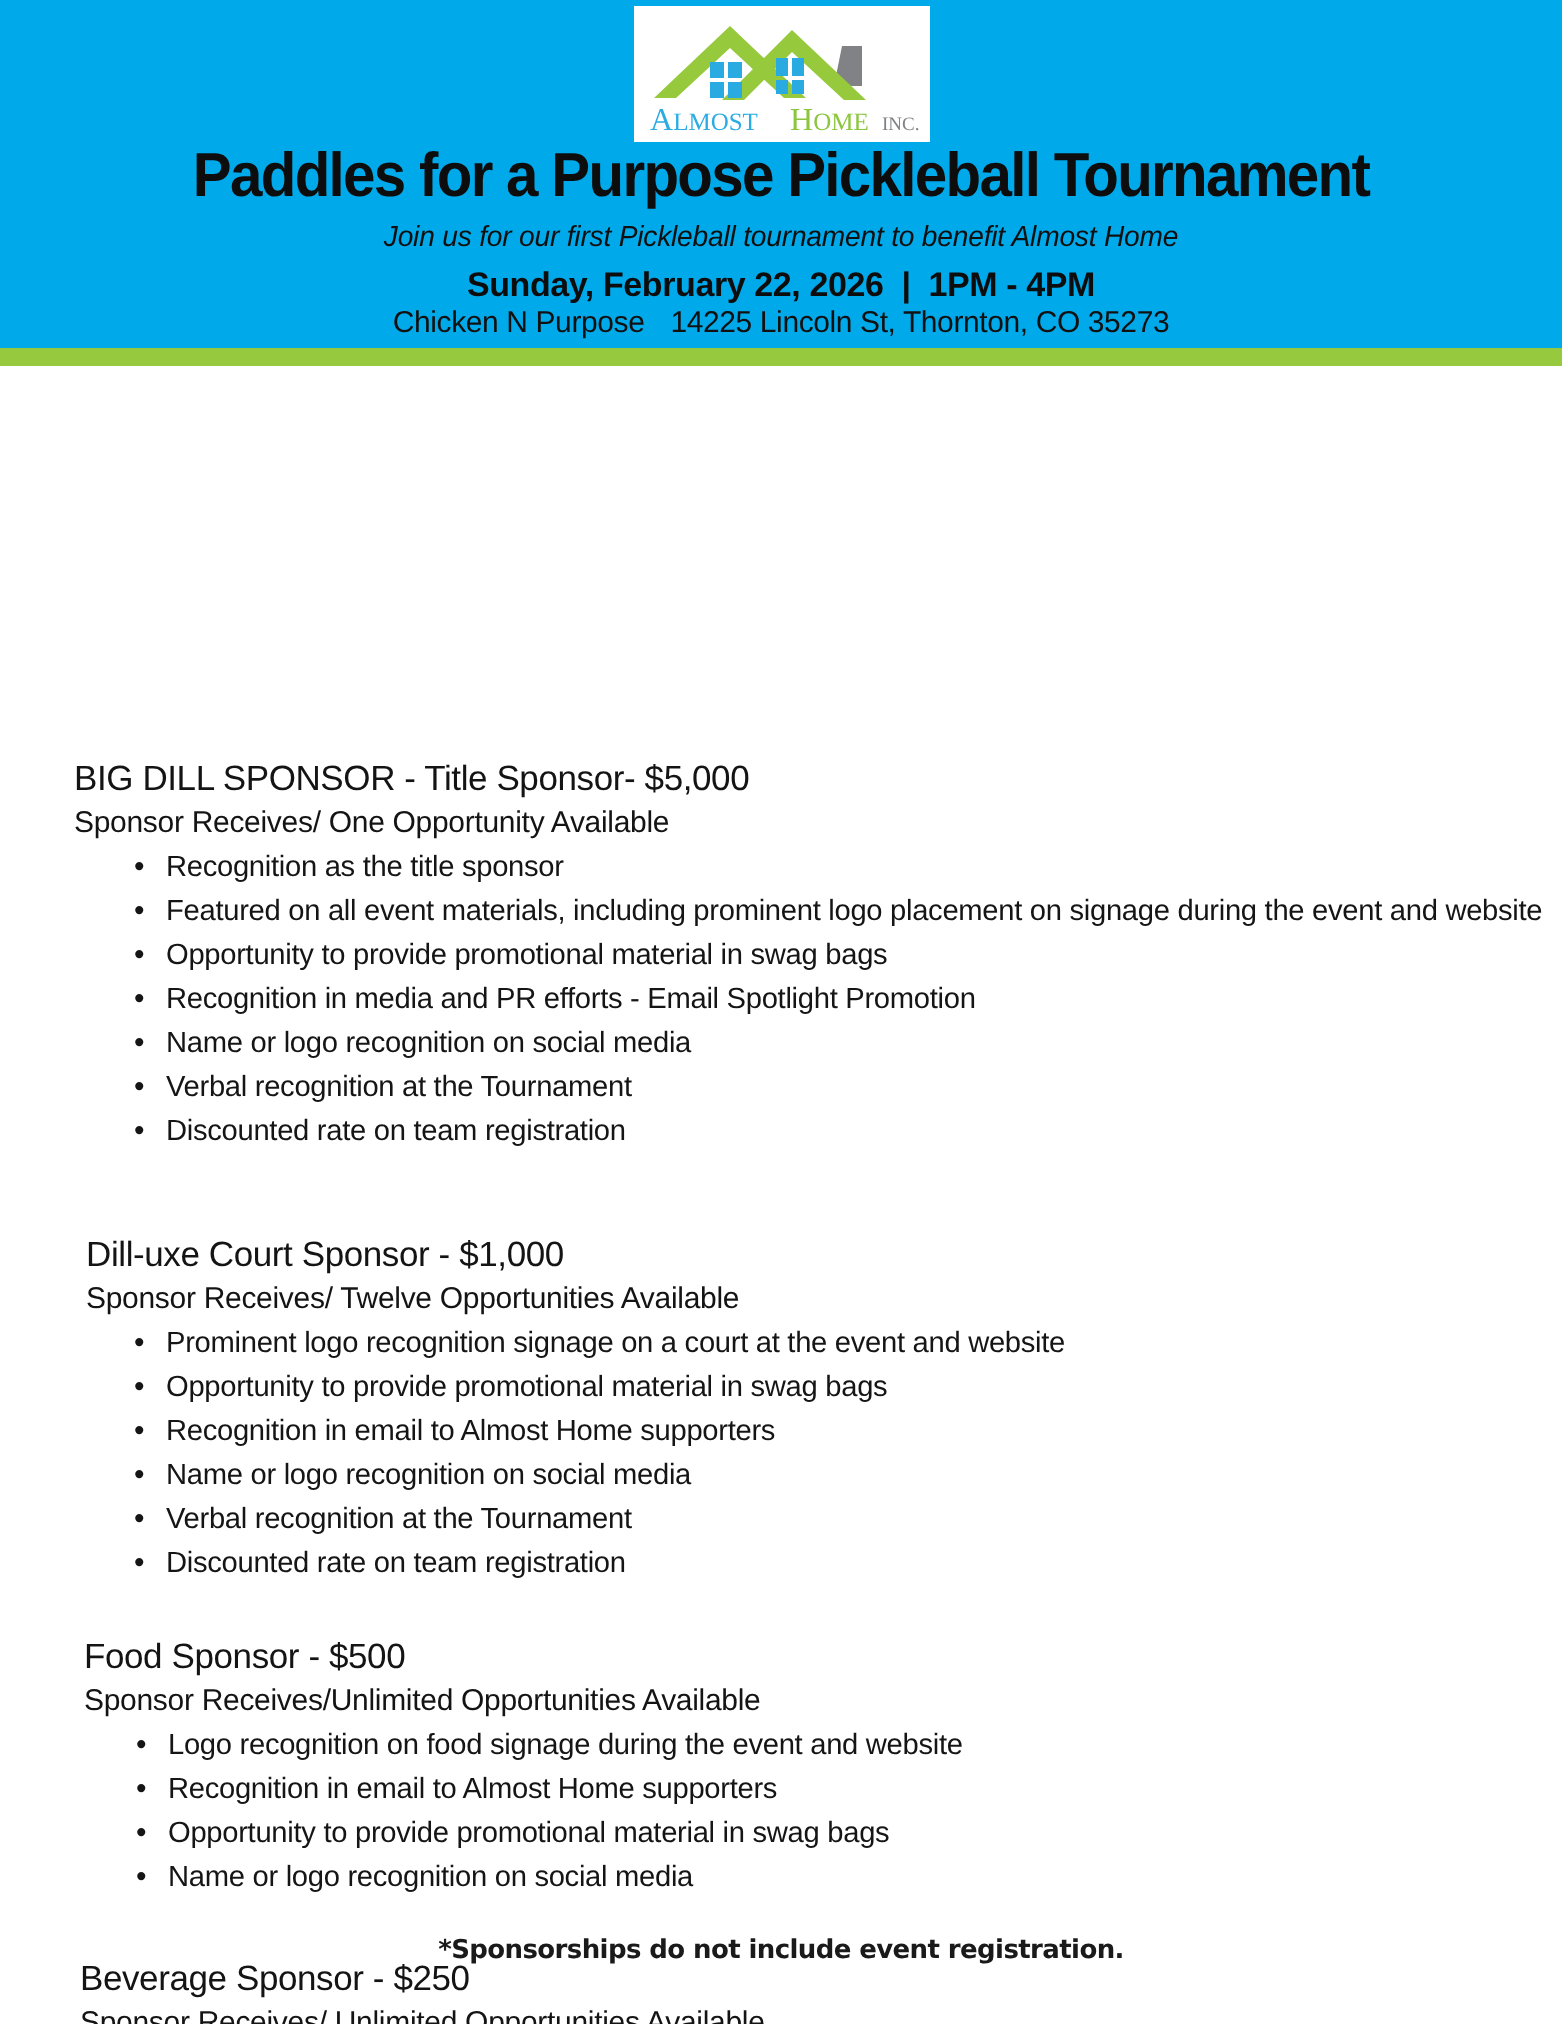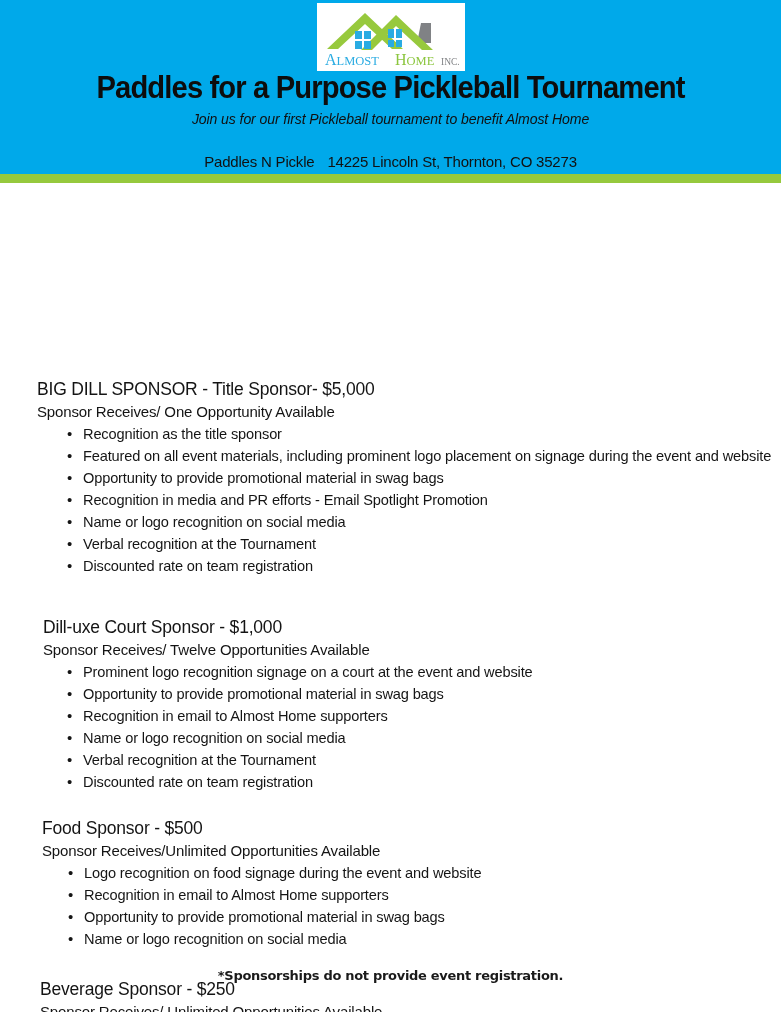--- a/index.html
+++ b/index.html
@@ -202,23 +202,26 @@
       <text x="8" y="62" font-family="Liberation Serif, serif" font-size="16" fill="#2BACE2">A<tspan font-size="12.5">LMOST</tspan></text>
       <text x="78" y="62" font-family="Liberation Serif, serif" font-size="16" fill="#8CC63F">H<tspan font-size="12.5">OME</tspan></text>
       <text x="124" y="62" font-family="Liberation Serif, serif" font-size="9.5" fill="#808285">INC.</text>
     </svg>
   </div>
 
   <div class="event-title">Paddles for a Purpose Pickleball Tournament</div>
 
   <div class="event-tagline">Join us for our first Pickleball tournament to benefit Almost Home</div>
 
+  <div class="event-datetime">
+    <span>Sunday, February 22, 2026</span><span class="sep">|</span><span>1PM - 4PM</span>
+  </div>
 
   <div class="event-venue">
-    <span>Paddles N Pickle</span><span class="addr">14225 Lincoln St, Thornton, CO 35273</span>
+    <span>Chicken N Purpose</span><span class="addr">14225 Lincoln St, Thornton, CO 35273</span>
   </div>
 </div>
 
 <div class="banner-stripe"></div>
 
 <div class="content">
 
   <section class="tier" id="tier-0">
     <h2 class="tier-title">BIG DILL SPONSOR - Title Sponsor- $5,000</h2>
     <p class="tier-sub">Sponsor Receives/ One Opportunity Available</p>
@@ -258,13 +261,13 @@
   </section>
 
   <section class="tier" id="tier-3">
     <h2 class="tier-title">Beverage Sponsor - $250</h2>
     <p class="tier-sub">Sponsor Receives/ Unlimited Opportunities Available</p>
 
   </section>
 
 </div>
 
-<div class="footnote">*Sponsorships do not provide event registration.</div>
+<div class="footnote">*Sponsorships do not include event registration.</div>
 
 </body></html>

